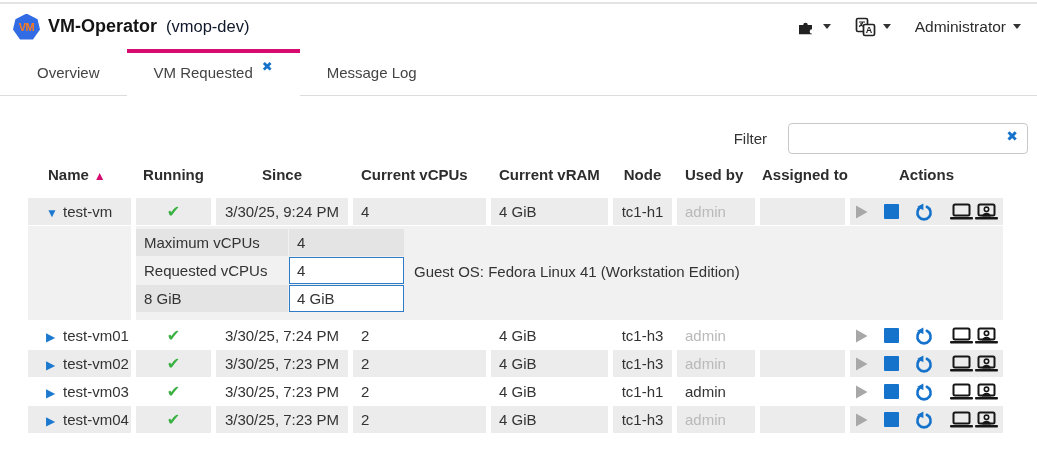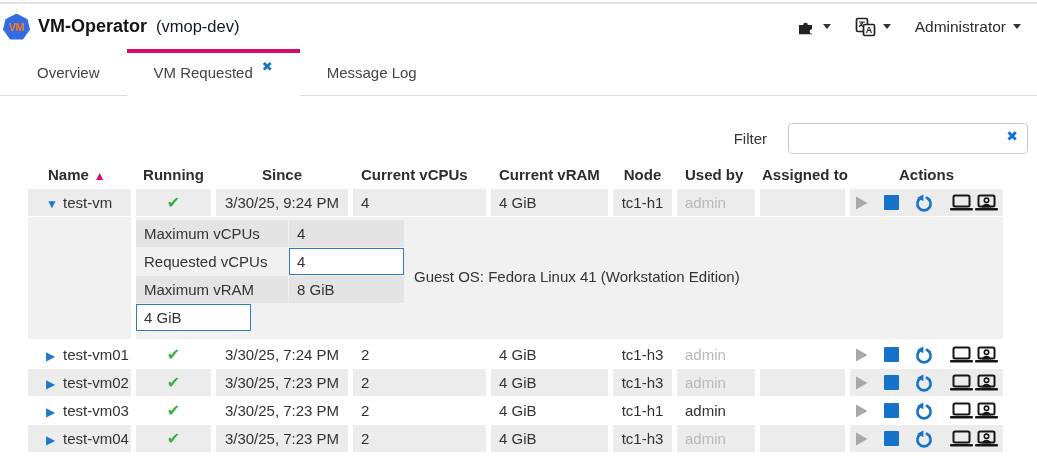--- a/index.html
+++ b/index.html
@@ -10,21 +10,21 @@
   }
   *{box-sizing:border-box}
   html,body{margin:0;padding:0}
   body{
     width:1037px;height:456px;overflow:hidden;background:#fff;
     font-family:"Liberation Sans","DejaVu Sans",sans-serif;font-size:15px;color:#333;
   }
   .topline{height:0;border-top:2px solid #e3e3e3;margin-top:2px}
 
   
-  .app-header{display:flex;align-items:center;height:45px;padding:0 16px 0 3px}
+  .app-header{display:flex;align-items:center;height:45px;padding:0 16px 0 13px}
   .logo{width:27px;height:26px;background:var(--brand-blue);
     clip-path:polygon(50% 0%,91% 22%,100% 62%,74% 100%,26% 100%,0% 62%,9% 22%);
     display:flex;align-items:center;justify-content:center;margin-right:8px;flex:0 0 auto}
   .logo span{font-size:11px;font-weight:bold;color:var(--logo-orange);letter-spacing:-.5px}
   .app-title{font-size:18px;font-weight:bold;color:#141414}
   .app-subtitle{font-size:16.5px;color:#0f172a;margin-left:9px}
   .hdr-spacer{flex:1}
   .hdr-menu{display:inline-flex;align-items:center;gap:7px;margin-left:24px;cursor:pointer;color:#222}
   .caret{width:0;height:0;border-left:4.5px solid transparent;border-right:4.5px solid transparent;border-top:5px solid #333}
   .user-label{font-size:15.5px;color:#2c2c2c}
@@ -43,21 +43,21 @@
   .filter-row{display:flex;justify-content:flex-end;align-items:center;margin:27px 9px 0 0;gap:21px}
   .filter-label{color:#333}
   .filter-box{position:relative}
   .filter-box input{width:240px;height:31px;border:1px solid #c9c9c9;border-radius:4px;
     padding:0 32px 0 10px;font:inherit;color:#333;outline:none}
   .filter-clear{position:absolute;right:10px;top:5px;color:var(--accent-blue);font-weight:bold;font-size:14px;cursor:pointer}
 
   
   .vm-table{margin:9px 0 0 28px;width:975px}
   .grid{display:grid;grid-template-columns:103px 75px 132px 133px 117px 59px 78px 85px 153px;column-gap:5px}
-  .thead{margin-bottom:2px}
+  .thead{margin-bottom:11px}
   .hcell{height:24px;line-height:24px;font-weight:bold;color:#2d2d2d;white-space:nowrap;cursor:pointer}
   .h0{padding-left:20px}
   .h1,.h2,.h5,.h8{text-align:center}
   .h3,.h4,.h6{padding-left:8px}
   .h7{padding-left:2px}
   .sort{color:var(--accent-magenta);font-size:12px;margin-left:5px}
 
   .trow{margin-bottom:1px}
   .cell{height:27px;line-height:27px;padding-left:8px;white-space:nowrap;overflow:hidden}
   .trow.shaded .cell{background:var(--row-shade)}
@@ -215,21 +215,20 @@
     </div>
   </div>
       <div class="detail">
     <div class="spacer"></div>
     <div class="panel">
       <div class="mt">
             <div class="lbl dark">Maximum vCPUs</div>
             <div class="val dark">4</div>
             <div class="lbl">Requested vCPUs</div>
             <input class="vinput" value="4" style="">
-            <div class="lbl dark">Maximum vRAM</div>
             <div class="val dark">8 GiB</div>
             <input class="vinput" value="4 GiB" style="">
           </div>
       <div class="guest">Guest OS: Fedora Linux 41 (Workstation Edition)</div>
     </div>
   </div>
       <div class="grid trow">
     <div class="cell name-cell">
       <span class="expand">▶</span><span class="vm-name">test-vm01</span>
     </div>

